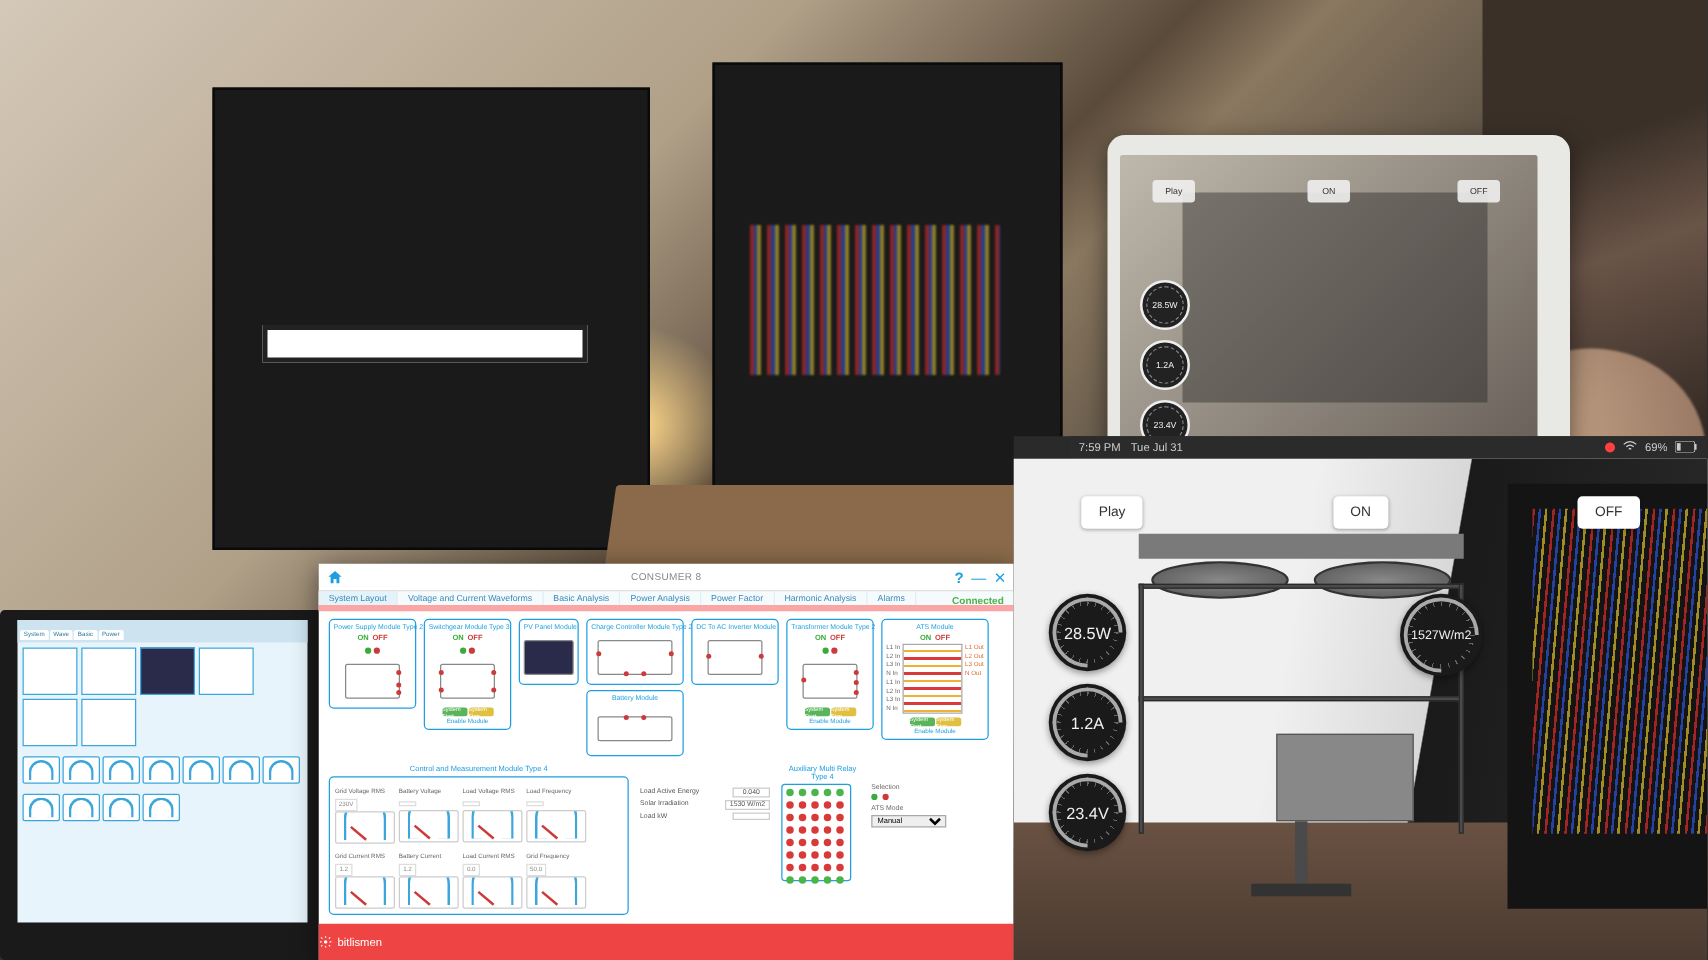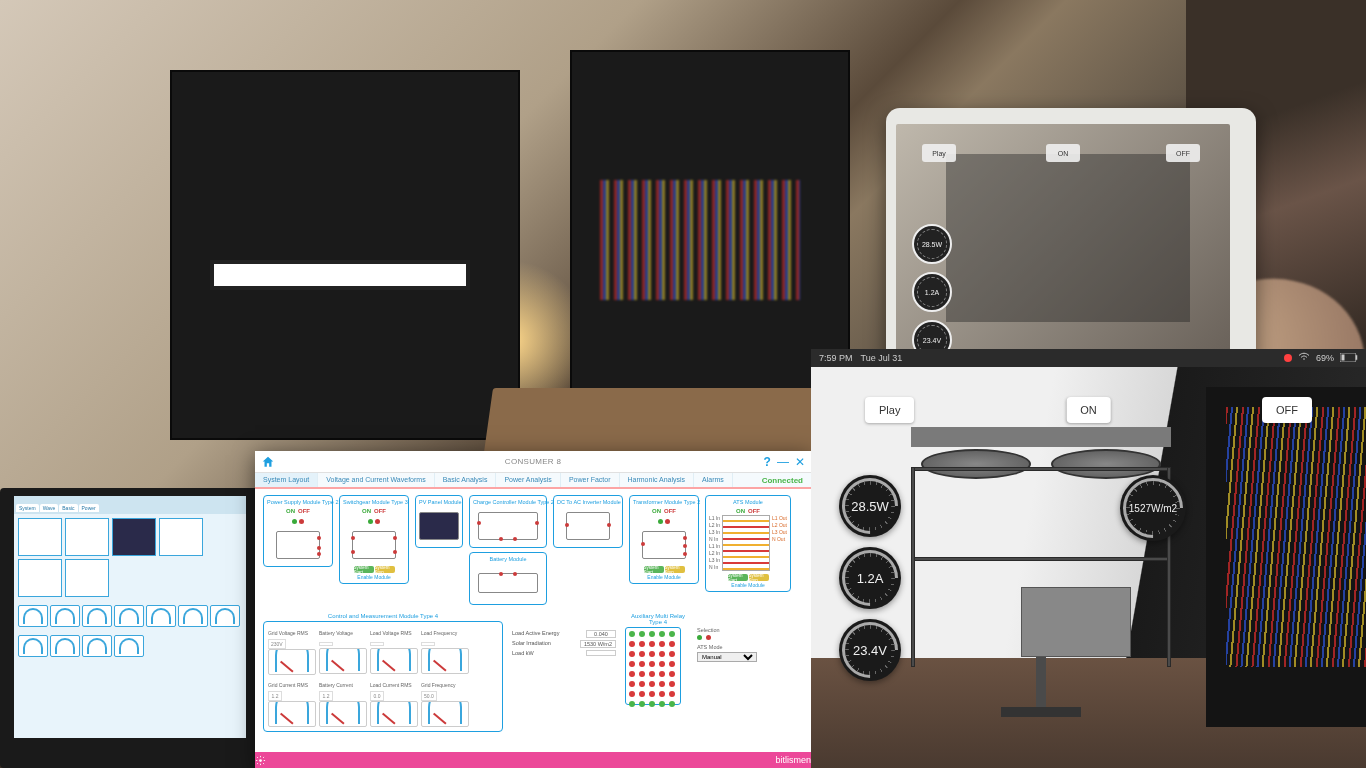--- a/index.html
+++ b/index.html
@@ -42,21 +42,21 @@
     background:#fff; box-shadow:0 4px 20px rgba(0,0,0,.5);
     display:flex; flex-direction:column; font-size:10px; color:#444;
   }
   .app-titlebar { height:22px; display:flex; align-items:center; padding:0 6px; border-bottom:1px solid #e0e0e0; position:relative; }
   .home-icon { width:14px; height:14px; color:#1e9fe0; display:flex; align-items:center; }
   .app-title { position:absolute; left:0; right:0; text-align:center; font-size:8px; color:#888; letter-spacing:.3px; pointer-events:none;}
   .win-controls { margin-left:auto; display:flex; gap:6px; color:#1e9fe0; font-size:12px; align-items:center; z-index:1;}
   .win-controls span{cursor:pointer;}
   .help-q{font-weight:bold;}
 
-  .tab-row { display:flex; background:#f5fafd; border-bottom:2px solid #fca5a5; font-size:7px; height:16px; }
+  .tab-row { display:flex; background:#f5fafd; border-bottom:5px solid #fca5a5; font-size:7px; height:16px; }
   .tab { padding:3px 8px; border-right:1px solid #e0eef5; color:#3a8ab8; cursor:pointer; white-space:nowrap; }
   .tab.active { background:#e4f2fa; }
   .conn-status { margin-left:auto; padding:3px 8px; font-weight:bold; color:#4ab54a; font-size:8px; }
 
   .modules-area { flex:1; padding:6px 8px 4px; display:flex; flex-direction:column; gap:4px; overflow:hidden; }
   .mod-row { display:flex; gap:6px; align-items:flex-start; }
   .module { border:1.5px solid #1e9fe0; border-radius:4px; padding:3px; background:#fff; display:flex; flex-direction:column; gap:1px; position:relative; }
   .module-title { font-size:5.5px; color:#1e9fe0; text-align:center; margin-bottom:2px; white-space:nowrap; }
   .mod-body { flex:1; min-height:36px; display:flex; align-items:center; justify-content:center; position:relative;}
   .on-off { display:flex; gap:3px; justify-content:center; font-size:6px; font-weight:bold; }
@@ -80,21 +80,21 @@
   .gauge-val{font-size:5px;color:#888;padding:1px 2px;border:1px solid #ddd;display:inline-block;min-width:14px;text-align:center;}
 
   .stats-box { padding:3px; font-size:5.5px; color:#555; }
   .stats-box .srow{display:flex;justify-content:space-between;gap:6px;margin-bottom:2px;white-space:nowrap;}
   .stats-box .sval{border:1px solid #ccc;padding:0 3px;min-width:30px;text-align:center;}
 
   .relay-matrix { width:56px; height:78px; border:1px solid #1e9fe0; border-radius:3px; padding:3px; display:grid; grid-template-columns:repeat(5,1fr); grid-auto-rows:8px; gap:2px; align-content:start;}
   .relay-dot { width:6px; height:6px; border-radius:50%; }
   .rd-r{background:#d83a3a;} .rd-g{background:#4ab54a;}
 
-  .brand-bar { height:16px; background:#ec4899; color:#fff; display:flex; align-items:center; justify-content:space-between; font-size:9px; gap:4px; }
+  .brand-bar { height:29px; background:#ef4444; color:#fff; display:flex; align-items:center; justify-content:flex-start; font-size:9px; gap:4px; }
 
   .ats-lines { font-size:5px; line-height:1.4; }
   .ats-lines span{display:block;}
 
   
   .tablet-frame {
     position:absolute; right:110px; top:108px; width:370px; height:260px;
     background:#e8e8e4; border-radius:14px; box-shadow:0 6px 20px rgba(0,0,0,.5);
     padding:14px 10px; 
   }
@@ -107,21 +107,21 @@
   .t-btn { position:absolute; width:34px; height:18px; background:rgba(240,240,240,.9); border-radius:3px; font-size:7px; display:flex;align-items:center;justify-content:center;color:#333;}
   .tb1{left:26px;top:20px;} .tb2{left:150px;top:20px;} .tb3{right:30px;top:20px;}
   .hand { position:absolute; right:0px; top:280px; width:200px; height:180px; background:radial-gradient(ellipse at 30% 30%,#c8a888,#8a6a5a); border-radius:40% 50% 50% 40%; transform:rotate(-20deg); filter:blur(1px);}
   .face { position:absolute; right:0; top:0; width:180px; height:420px; background:linear-gradient(160deg,#3a3028 30%,#6a5448 50%,#1a1612); border-radius:0 0 0 60%; }
 
   
   .ar-window {
     position:absolute; left:811px; top:349px; width:555px; height:419px;
     background:#2a2a2a; display:flex; flex-direction:column;
   }
-  .ar-status { height:18px; background:#2b2b2b; color:#ccc; font-size:9px; display:flex; align-items:center; padding:0 8px; gap:8px; }
+  .ar-status { height:18px; background:#2b2b2b; color:#ccc; font-size:9px; display:flex; align-items:center; padding:0 8px; gap:8px;margin-left:44px; }
   .ar-status .sr{margin-left:auto; display:flex; gap:6px; align-items:center;}
   .rec-dot{width:8px;height:8px;border-radius:50%;background:#ff4040;}
   .ar-nav { height:20px; background:#383838; color:#ddd; font-size:9px; display:flex; align-items:center; padding:0 8px; position:relative; }
   .ar-nav-title{position:absolute;left:0;right:0;text-align:center;pointer-events:none;}
   .ar-back{color:#5ab0ff;cursor:pointer;}
   .ar-view { flex:1; background:linear-gradient(180deg,#e8e8e8 0%,#d0d0d0 50%,#5a4a40 80%,#3a2f28 100%); position:relative; overflow:hidden; }
   .ar-wall { position:absolute; inset:0 0 90px 0; background:linear-gradient(100deg,#f0f0f0 40%,#d8d8d8 60%,#1a1a1a 60.2%,#2a2a2a 100%); }
   .ar-floor { position:absolute; left:0;right:0;bottom:0;height:110px;background:linear-gradient(#6a5242,#4a3a30);}
   .ar-rig {
     position:absolute; left:100px; top:60px; width:260px; height:290px;

